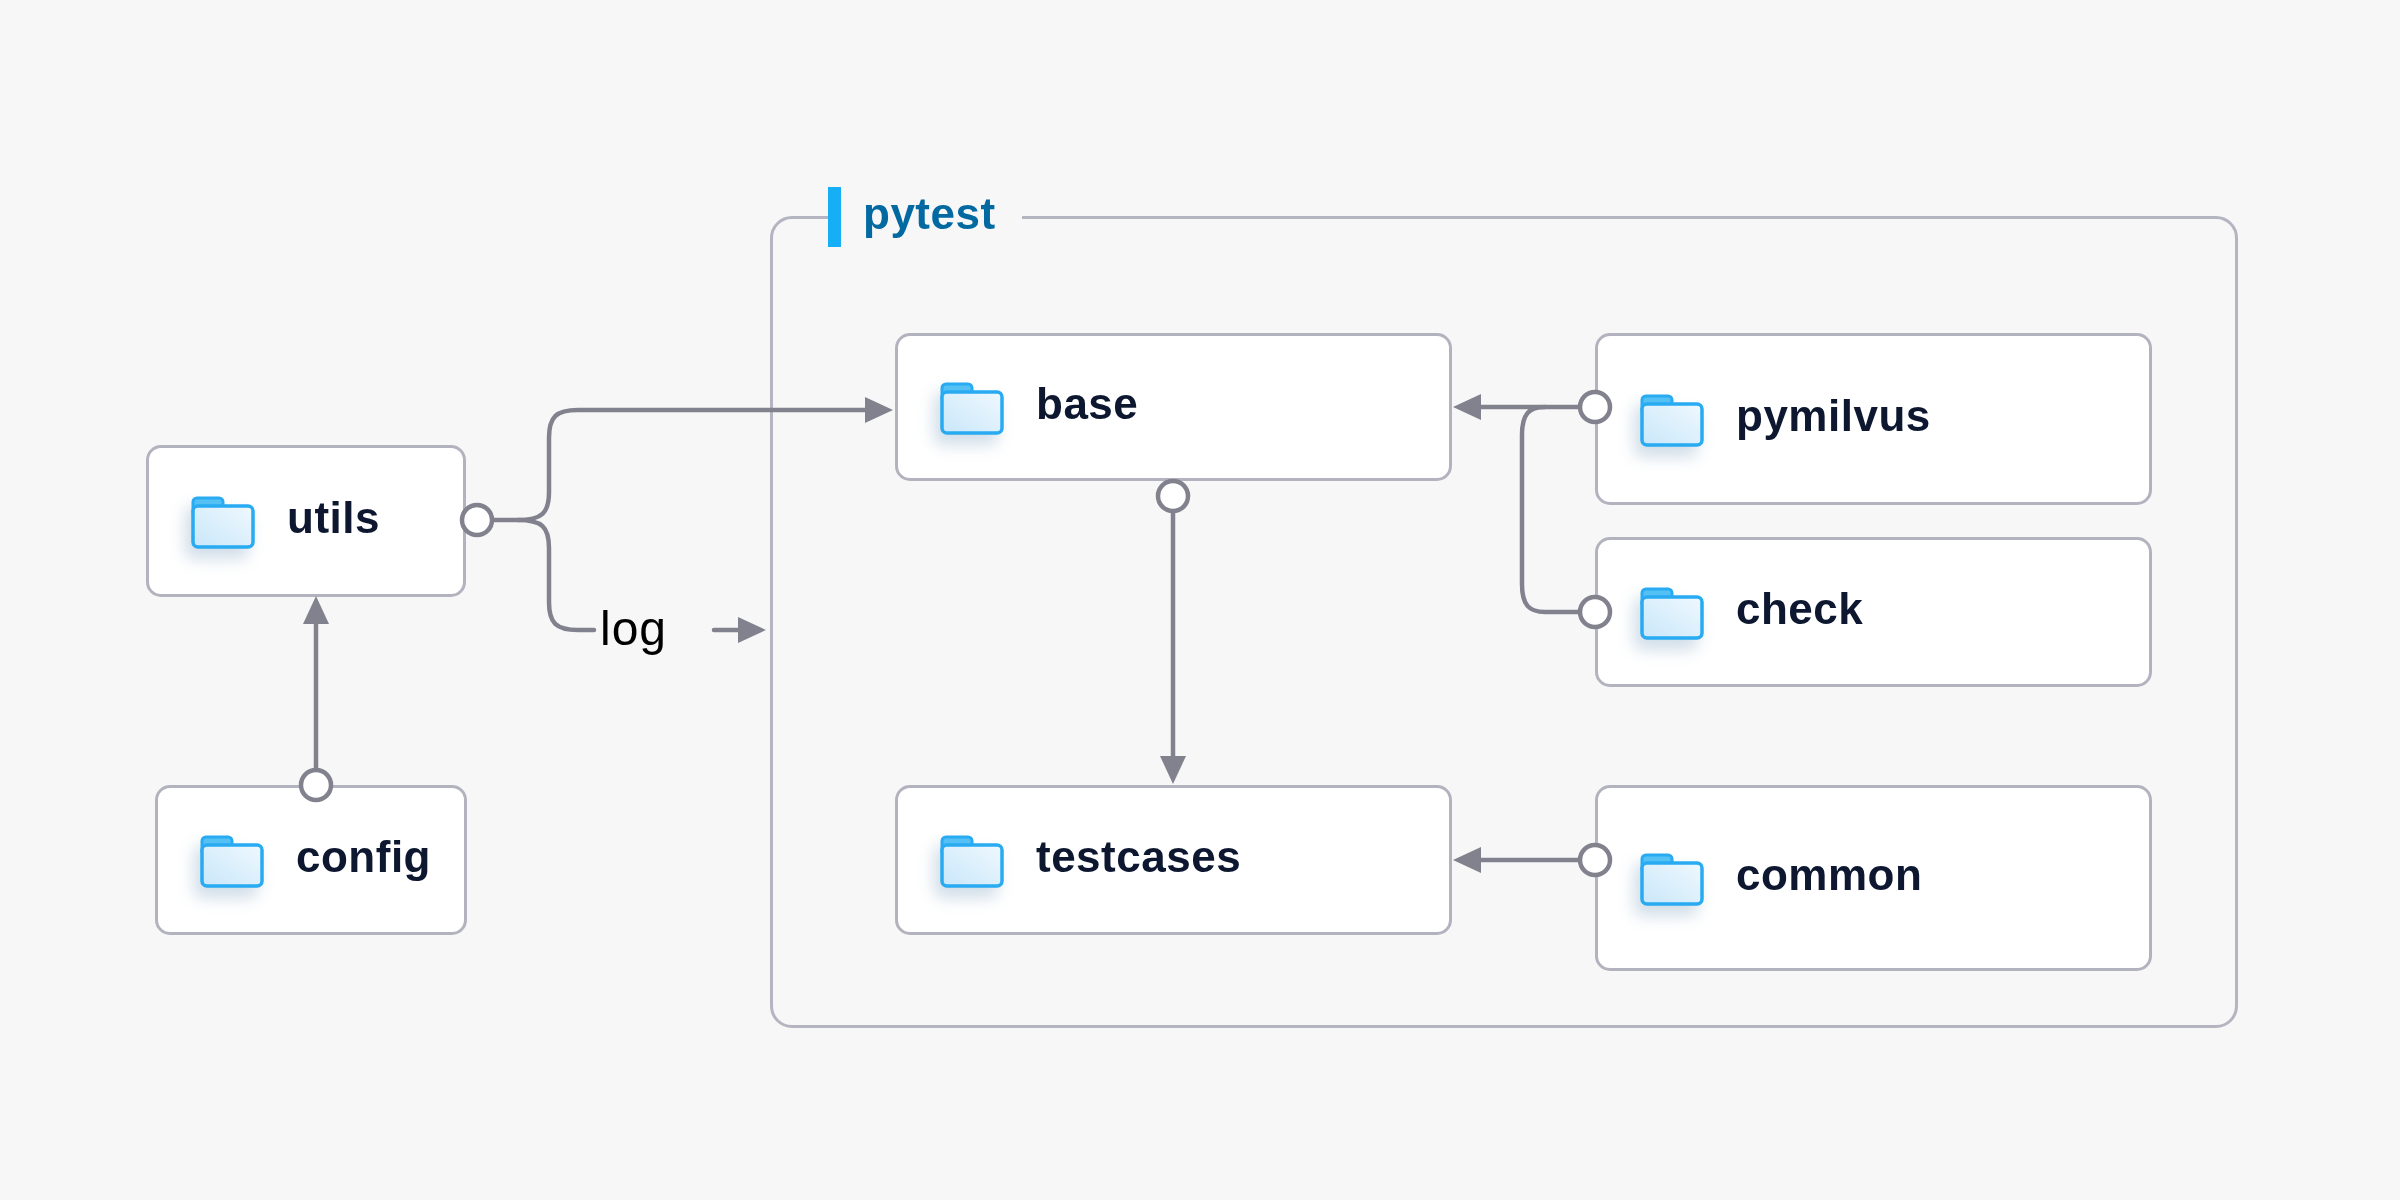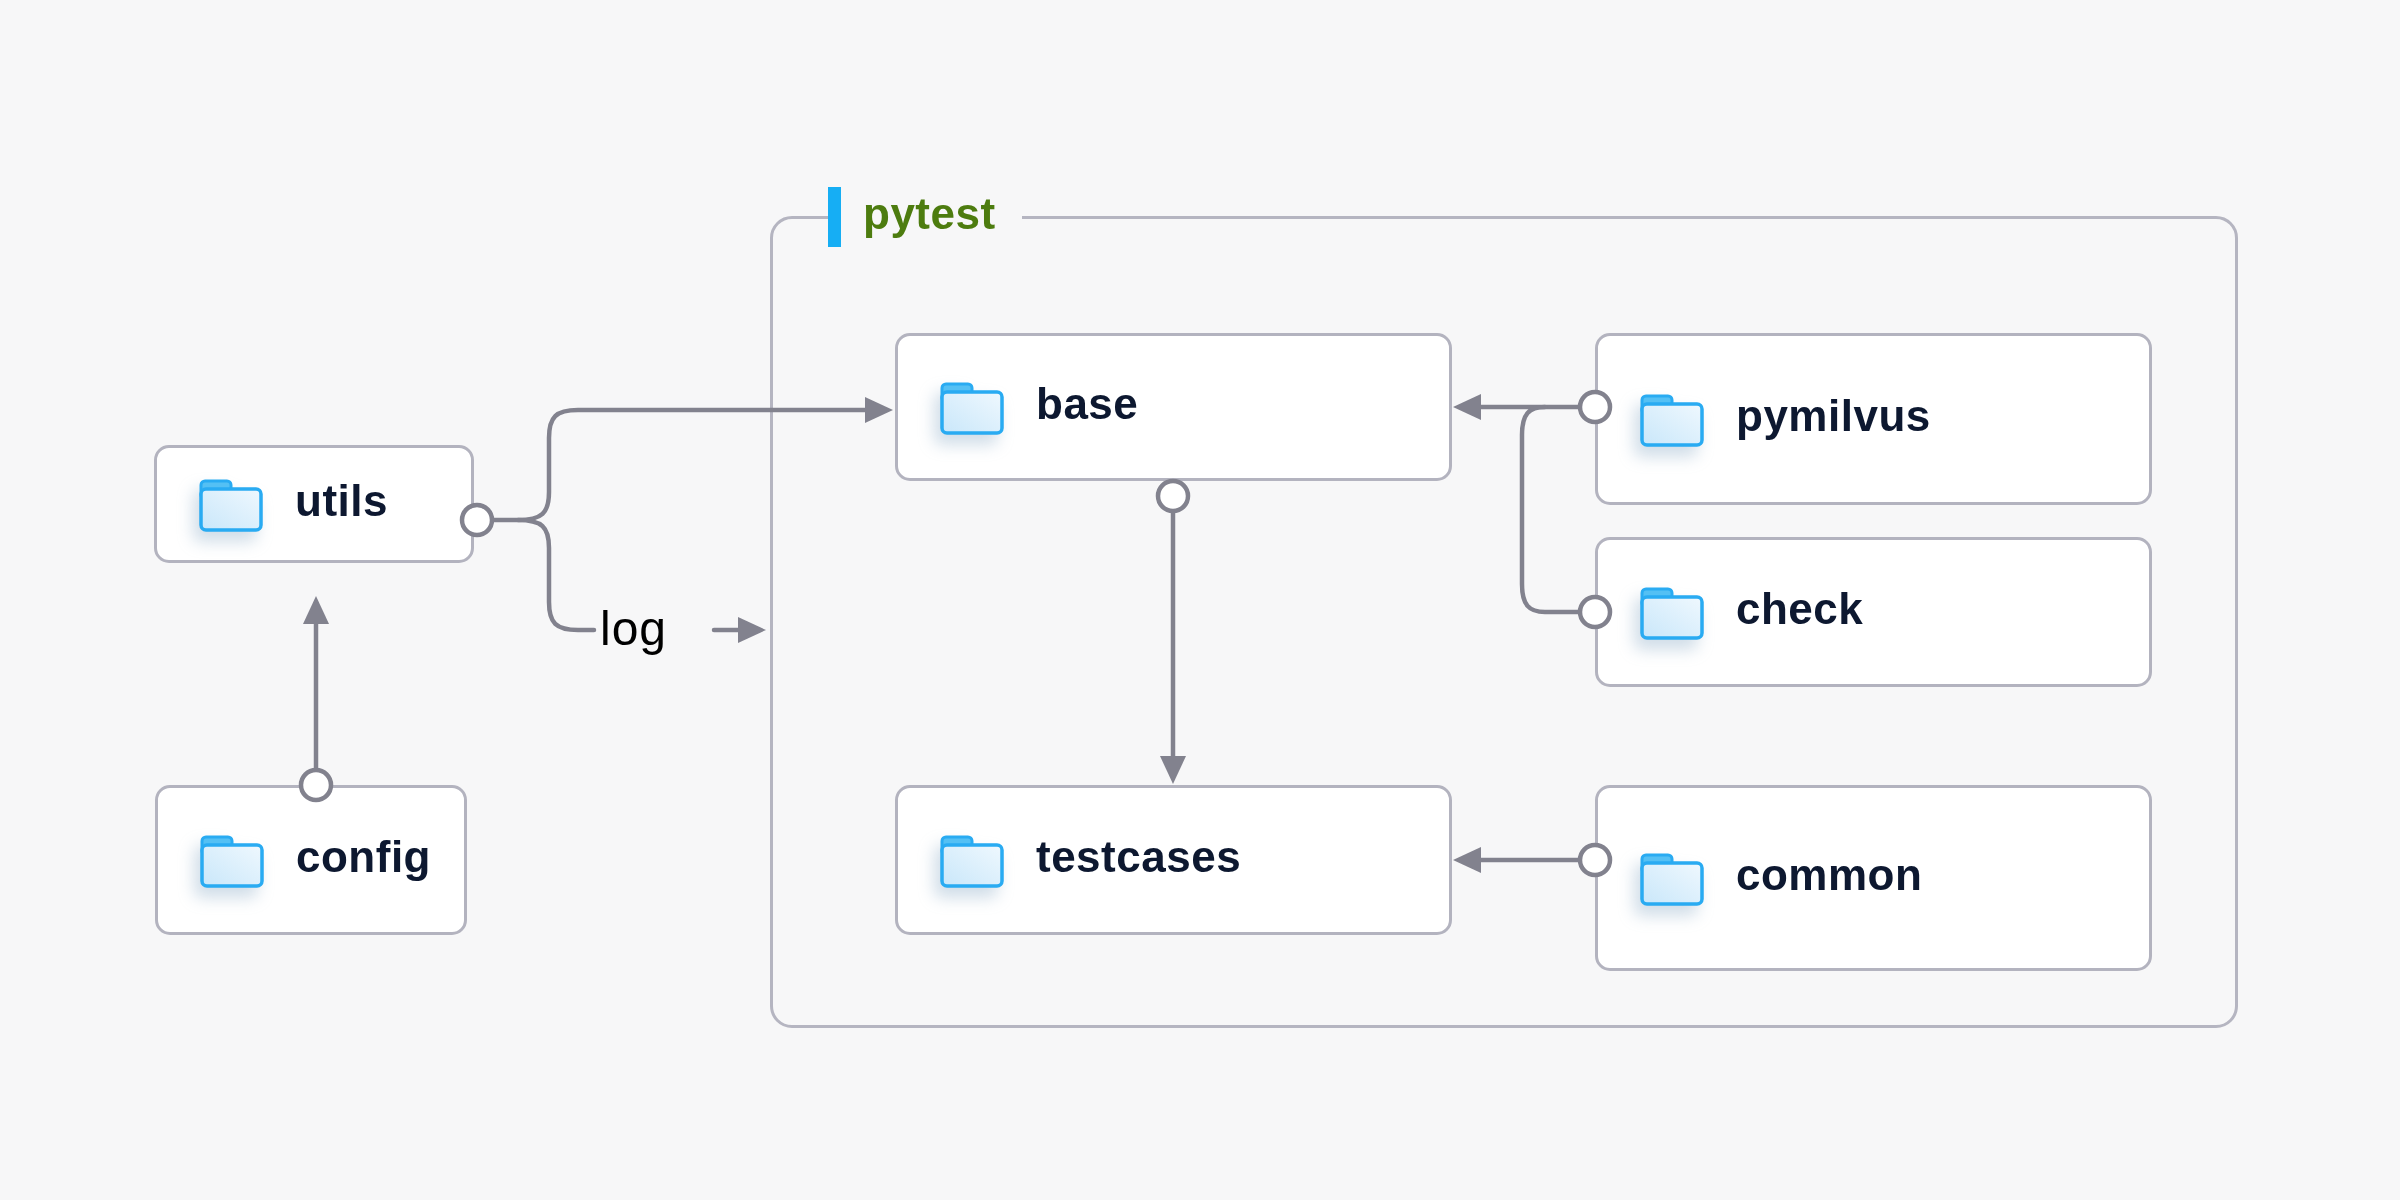--- a/index.html
+++ b/index.html
@@ -41,21 +41,21 @@
     z-index: 3;
   }
   .accent-bar {
     width: 13px;
     height: 60px;
     background: #16aef4;
   }
   .group-title {
     font-size: 44px;
     font-weight: 600;
-    color: #4d7c0f;
+    color: #0369a1;
     letter-spacing: 0.5px;
     padding-bottom: 6px;
   }
 
   
   .node {
     position: absolute;
     background: #ffffff;
     border: 3px solid #b3b3bf;
     border-radius: 15px;
@@ -73,21 +73,21 @@
     letter-spacing: 0.5px;
     padding-bottom: 6px;
   }
   .folder-icon {
     width: 68px;
     height: 58px;
     flex: 0 0 auto;
     filter: drop-shadow(-6px 10px 8px rgba(110, 150, 185, 0.32));
   }
 
-  #node-utils     { left: 154px;  top: 445px; width: 320px; height: 118px; }
+  #node-utils     { left: 146px;  top: 445px; width: 320px; height: 152px; }
   #node-config    { left: 155px;  top: 785px; width: 312px; height: 150px; }
   #node-base      { left: 895px;  top: 333px; width: 557px; height: 148px; }
   #node-pymilvus  { left: 1595px; top: 333px; width: 557px; height: 172px; }
   #node-check     { left: 1595px; top: 537px; width: 557px; height: 150px; }
   #node-testcases { left: 895px;  top: 785px; width: 557px; height: 150px; }
   #node-common    { left: 1595px; top: 785px; width: 557px; height: 186px; }
 
   
   .wires {
     position: absolute;

